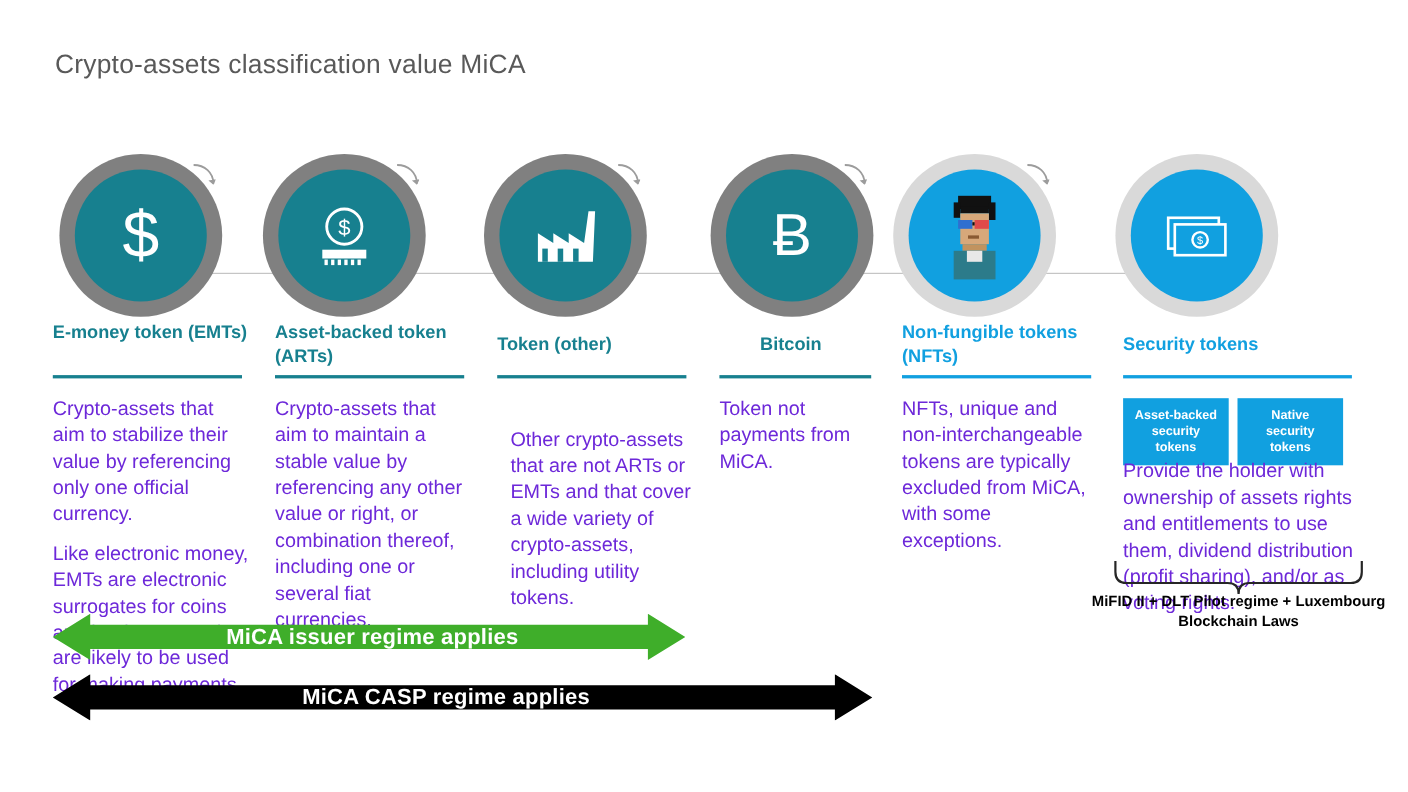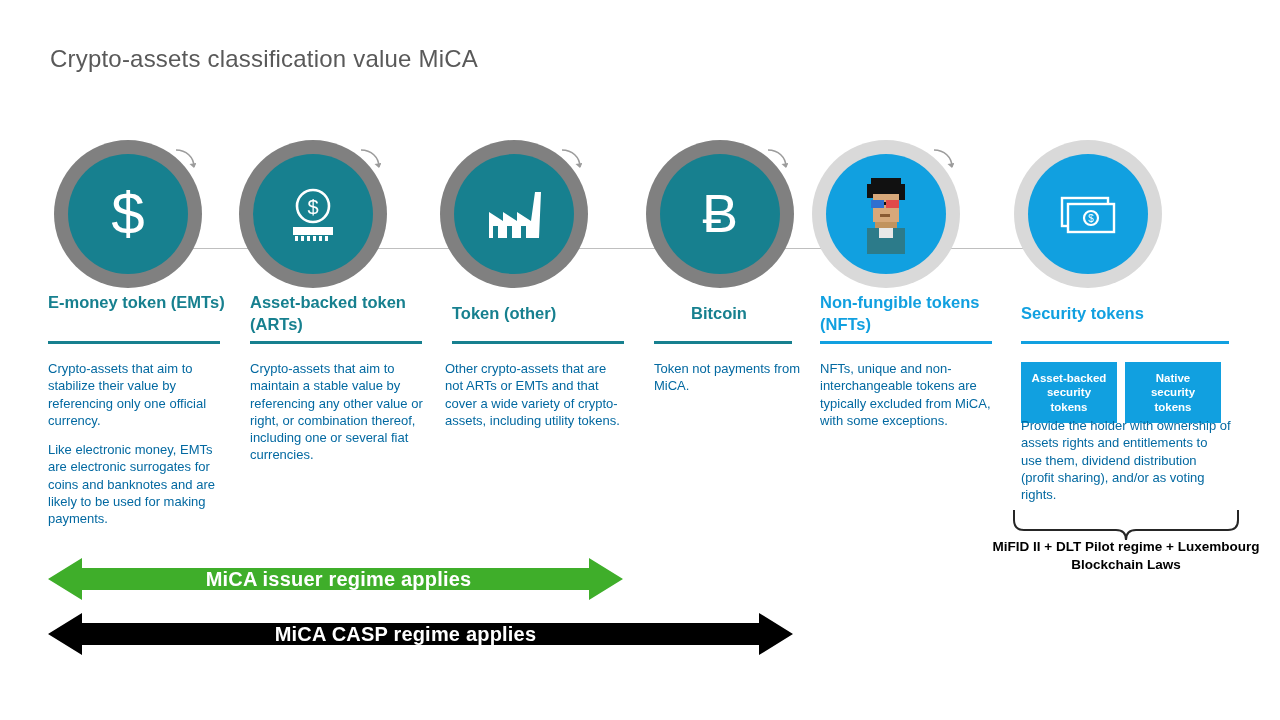--- a/index.html
+++ b/index.html
@@ -92,23 +92,23 @@
     position: absolute;
     top: 341px;
     height: 3px;
     background: #17808f;
   }
   .rule.blue { background: #11a0e0; }
 
   .body {
     position: absolute;
     top: 360px;
-    font-size: 13px;
+    font-size: 18px;
     line-height: 1.33;
-    color: #0369a1;
+    color: #6d28d9;
   }
   .body p { margin: 0 0 12px 0; }
   .body p:last-child { margin-bottom: 0; }
 
   
   .chips {
     position: absolute;
     top: 362px;
     left: 1021px;
     display: flex;
@@ -240,21 +240,21 @@
       </span>
     </div>
     <svg class="arrowhead" viewBox="0 0 22 22">
       <path d="M2 2 C12 2 20 9 20 19" fill="none" stroke="#9c9c9c" stroke-width="1.6"></path>
       <path d="M20 20 l-4.5 -4 l7 -1 z" fill="#9c9c9c"></path>
     </svg>
   </div>
 </div>
 <div class="heading" style="left:452px; width:180px; top:303px;">Token (other)</div>
 <div class="rule" style="left:452px; width:172px;"></div>
-<div class="body" style="left:445px; width:178px;">
+<div class="body" style="left:464px; width:178px;margin-top:28px;">
   <p>Other crypto-assets that are not ARTs or EMTs and that cover a wide variety of crypto-assets, including utility tokens.</p>
 </div>
 
 <div class="col" style="left:646px;">
   <div class="circle-wrap">
     <div class="ring dark"></div>
     <div class="inner">
       <span class="icon">
         <svg width="48" height="64" viewBox="0 0 48 64">
           <text x="24" y="50" font-family="Liberation Sans, sans-serif" font-size="54" fill="#fff" text-anchor="middle" font-weight="300">Ƀ</text>

